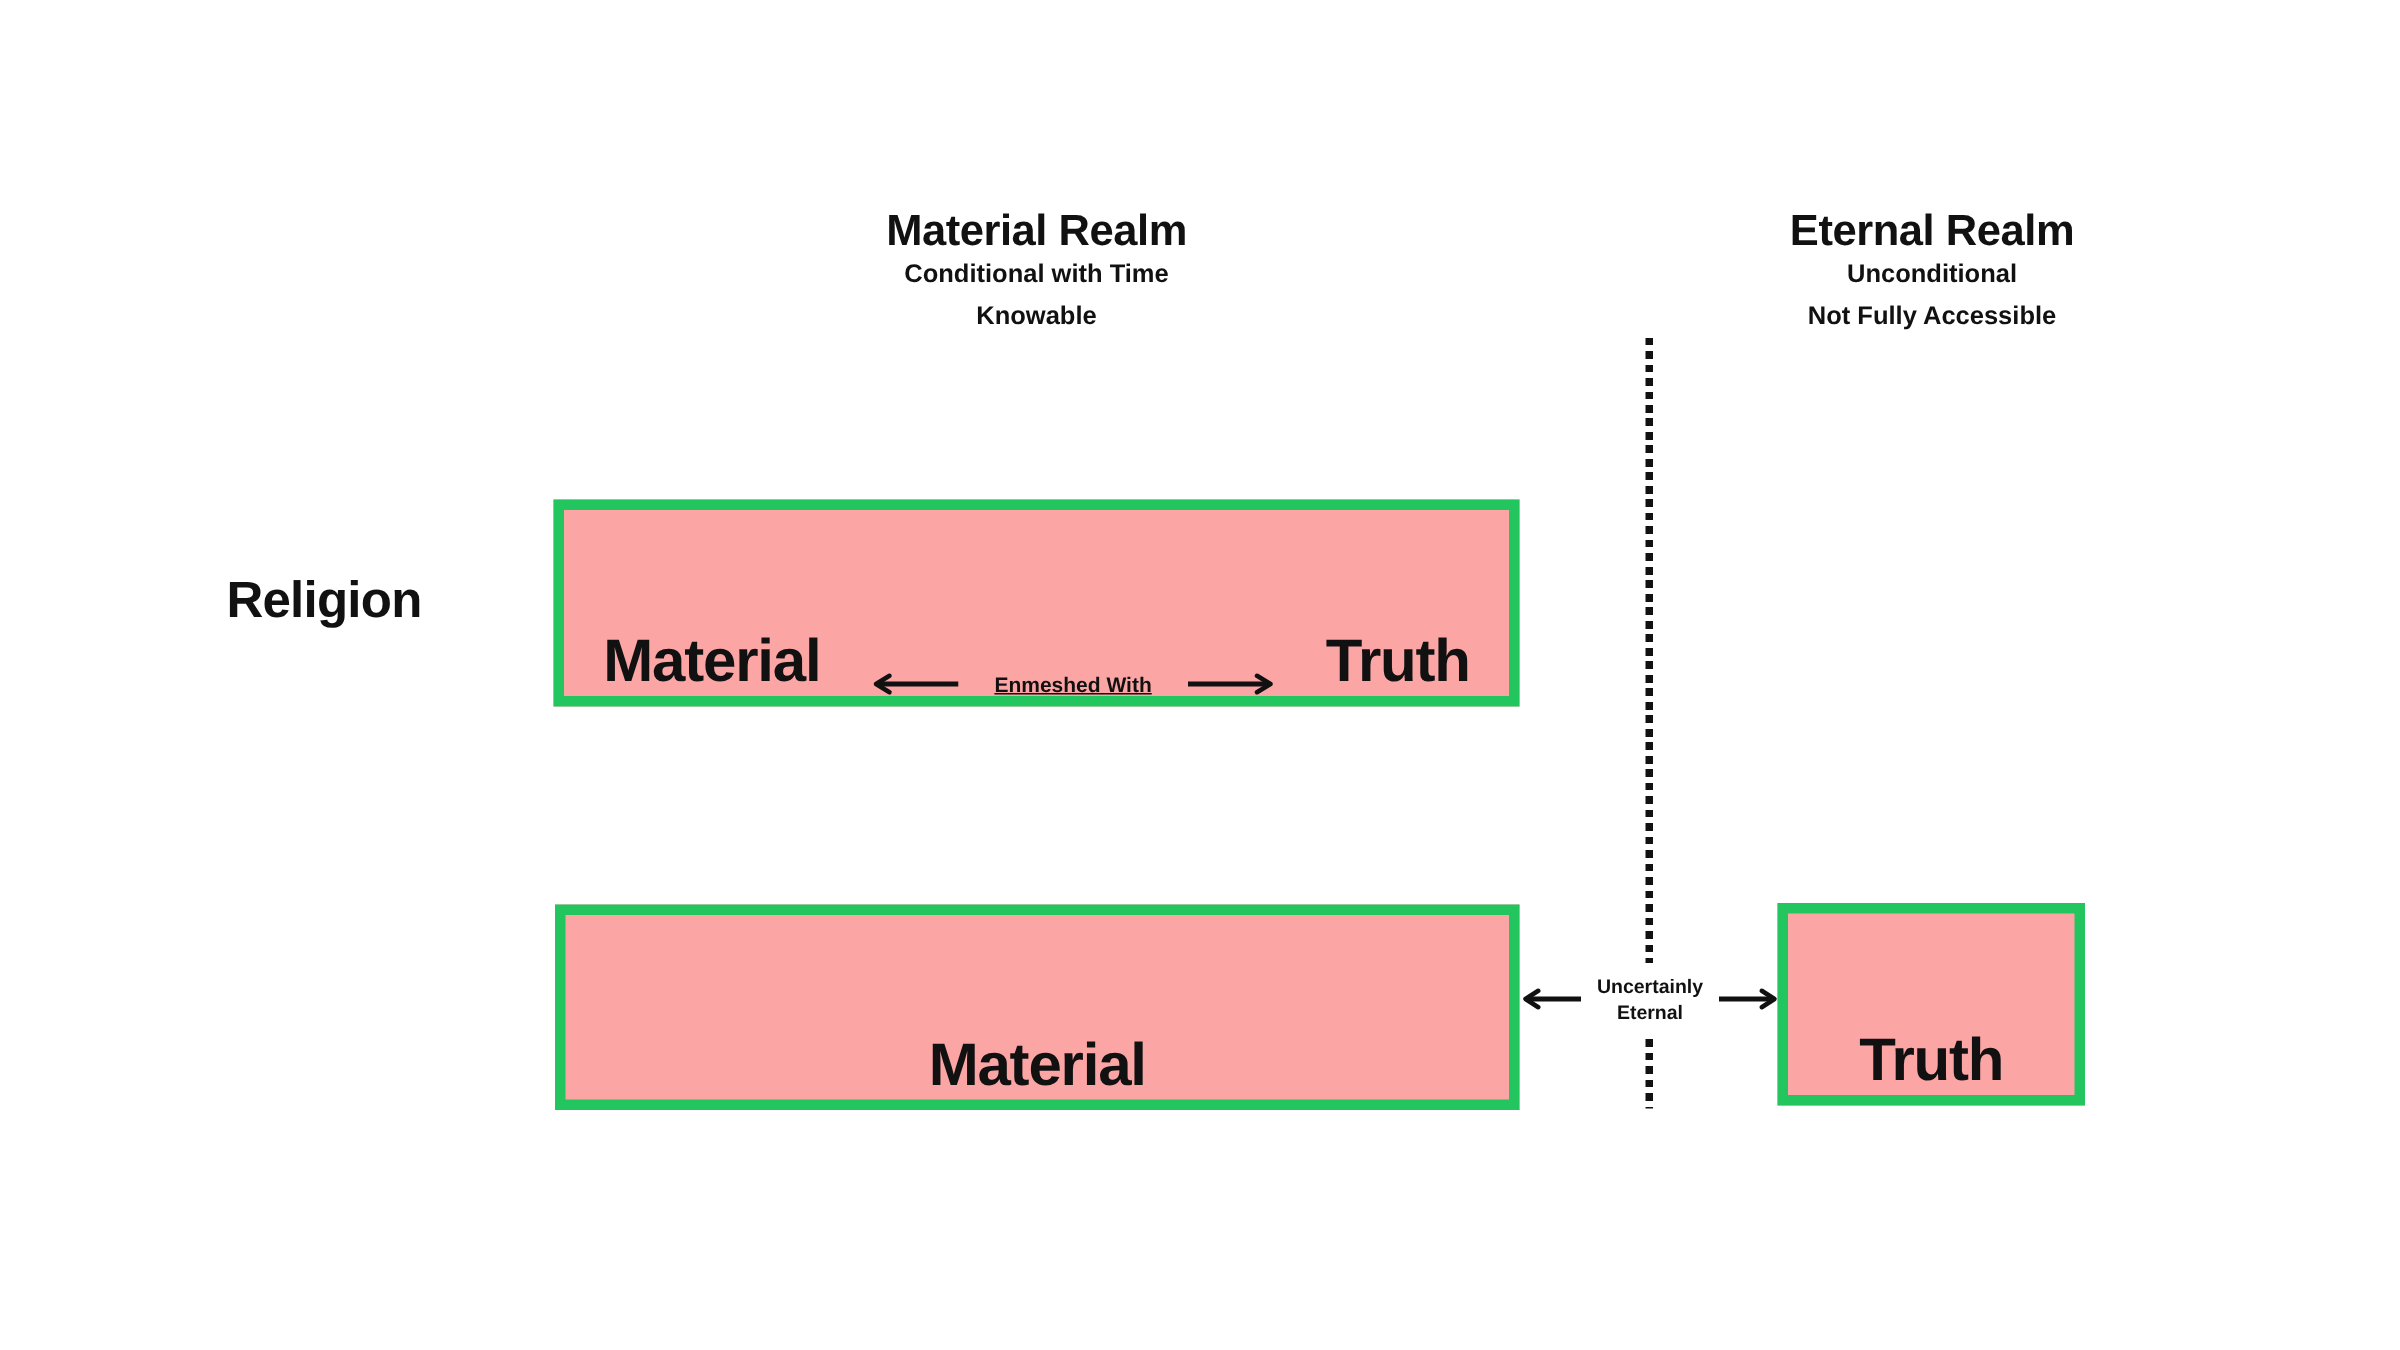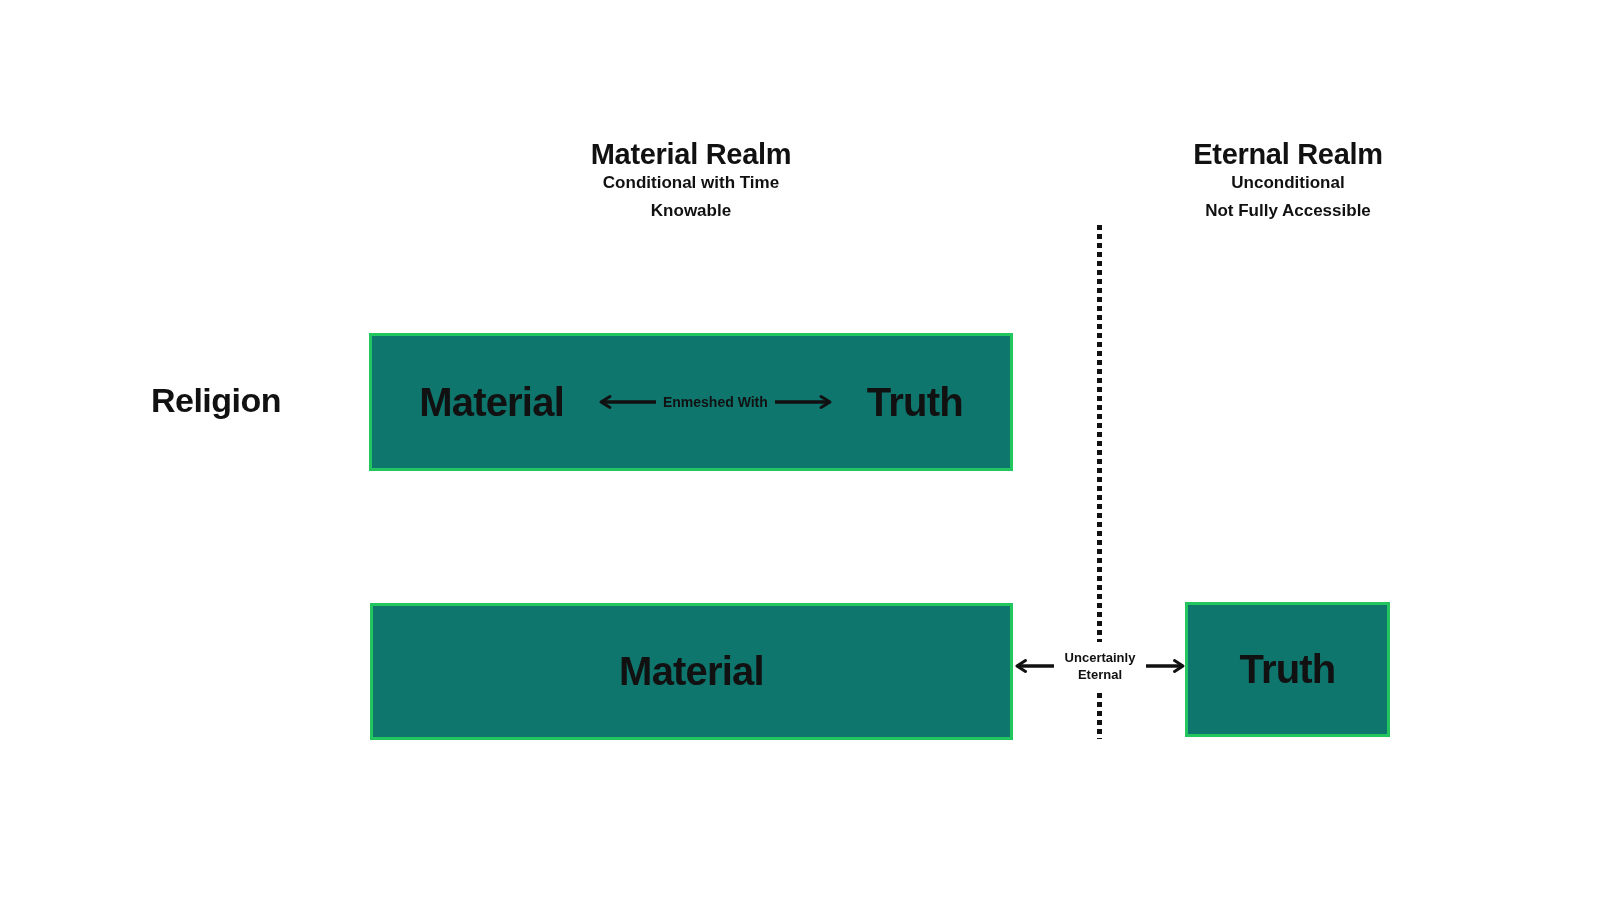--- a/index.html
+++ b/index.html
@@ -46,39 +46,40 @@
     text-align: center;
     font-size: 34px;
     font-weight: 600;
     letter-spacing: -0.5px;
     line-height: 40px;
   }
 
   
   .node-box {
     box-sizing: border-box;
-    border: 3px solid #22c55e;
-    background: #0f766e;
+    border: 7px solid #22c55e;
+    background: #fca5a5;
     display: flex;
-    align-items: center;
+    align-items: flex-end;
     justify-content: center;
   }
   .term {
     font-size: 40px;
     font-weight: 700;
     letter-spacing: -0.8px;
     white-space: nowrap;
   }
 
   
   .relation-inline {
     display: flex;
     align-items: center;
-    gap: 5px;
+    gap: 22px;
     margin: 0 34px;
+    text-decoration: underline;
   }
   .relation-inline-label {
     font-size: 14px;
     font-weight: 600;
     white-space: nowrap;
     padding: 0 2px;
   }
 
   
   .relation-bridge {

